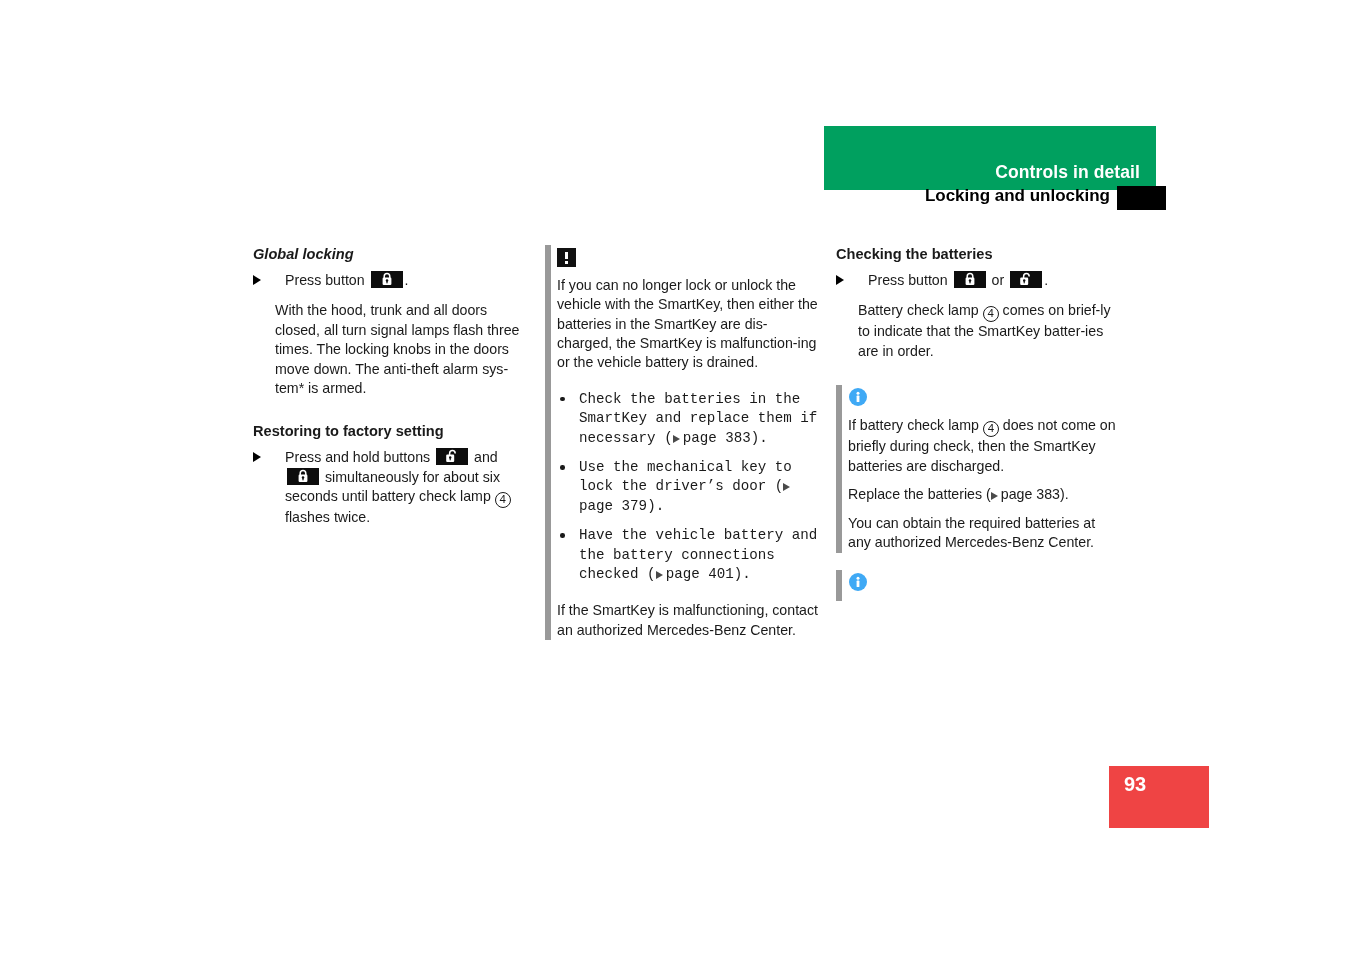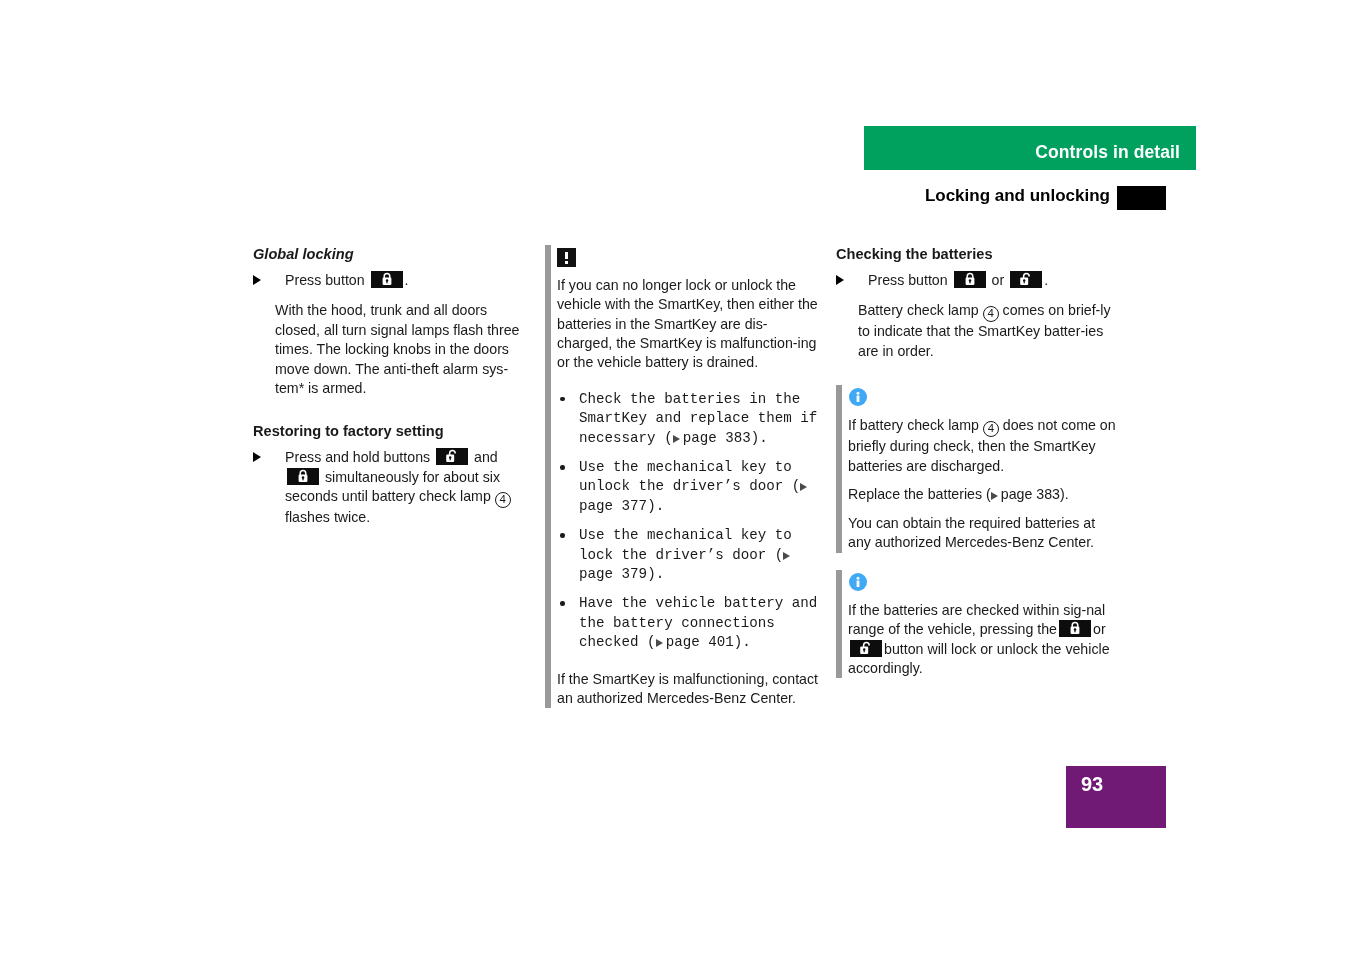--- a/index.html
+++ b/index.html
@@ -16,24 +16,24 @@
     overflow: hidden;
   }
   .page {
     position: absolute;
     inset: 0;
   }
 
   
   .header-green {
     position: absolute;
-    left: 864px;
+    left: 824px;
     top: 126px;
     width: 332px;
-    height: 44px;
+    height: 64px;
     background: #00a05f;
     text-align: center;
   }
   .header-green-title {
     position: absolute;
     right: 16px;
     bottom: 7px;
     font-size: 17.5px;
     font-weight: bold;
     color: #ffffff;
@@ -224,25 +224,25 @@
     display: inline-block;
     position: relative;
     width: 10px;
     height: 10px;
     vertical-align: -1px;
   }
 
   
   .pagenum-box {
     position: absolute;
-    left: 1066px;
+    left: 1109px;
     top: 766px;
     width: 100px;
     height: 62px;
-    background: #701a75;
+    background: #ef4444;
   }
   .pagenum-text {
     position: absolute;
     left: 15px;
     top: 7px;
     font-size: 20px;
     font-weight: bold;
     color: #ffffff;
   }
   .nowrap { white-space: nowrap; }
@@ -335,24 +335,20 @@
 
       <div class="gap-md"></div>
 
       <ul class="dots">
         <li>
           <span class="dot"></span>
           <span>Check the batteries in the SmartKey and replace them if necessary (</span><span class="pgarrow-wrap"><span class="pgarrow"></span></span><span>page 383</span><span>).</span>
         </li>
         <li>
           <span class="dot"></span>
-          <span>Use the mechanical key to unlock the driver’s door (</span><span class="pgarrow-wrap"><span class="pgarrow"></span></span><span>page 377</span><span>).</span>
-        </li>
-        <li>
-          <span class="dot"></span>
           <span>Use the mechanical key to lock the driver’s door (</span><span class="pgarrow-wrap"><span class="pgarrow"></span></span><span>page 379</span><span>).</span>
         </li>
         <li>
           <span class="dot"></span>
           <span>Have the vehicle battery and the battery connections checked (</span><span class="pgarrow-wrap"><span class="pgarrow"></span></span><span>page 401</span><span>).</span>
         </li>
       </ul>
 
       <div class="gap-md"></div>
 
@@ -420,25 +416,20 @@
       <div style="height:2px"></div>
       <span class="info-icon">
         <svg width="20" height="20" viewBox="0 0 20 20">
           <circle cx="10" cy="10" r="9" fill="#3fa9f5"></circle>
           <circle cx="10" cy="6.2" r="1.5" fill="#ffffff"></circle>
           <rect x="8.6" y="8.6" width="2.8" height="6.4" rx="0.6" fill="#ffffff"></rect>
         </svg>
       </span>
       <div class="gap-sm"></div>
 
-      <p><span>If the batteries are checked within sig-nal range of the vehicle, pressing the</span><span class="fob"><svg width="32" height="17" viewBox="0 0 24 17">
-              <use href="#glyph-lock-closed"></use>
-            </svg></span><span>or</span><span class="fob"><svg width="32" height="17" viewBox="0 0 24 17">
-              <use href="#glyph-lock-open"></use>
-            </svg></span><span>button will lock or unlock the vehicle accordingly.</span></p>
     </div>
   </div>
 
   <div class="pagenum-box">
     <div class="pagenum-text">93</div>
   </div>
 
 </div>
 
 </body></html>

